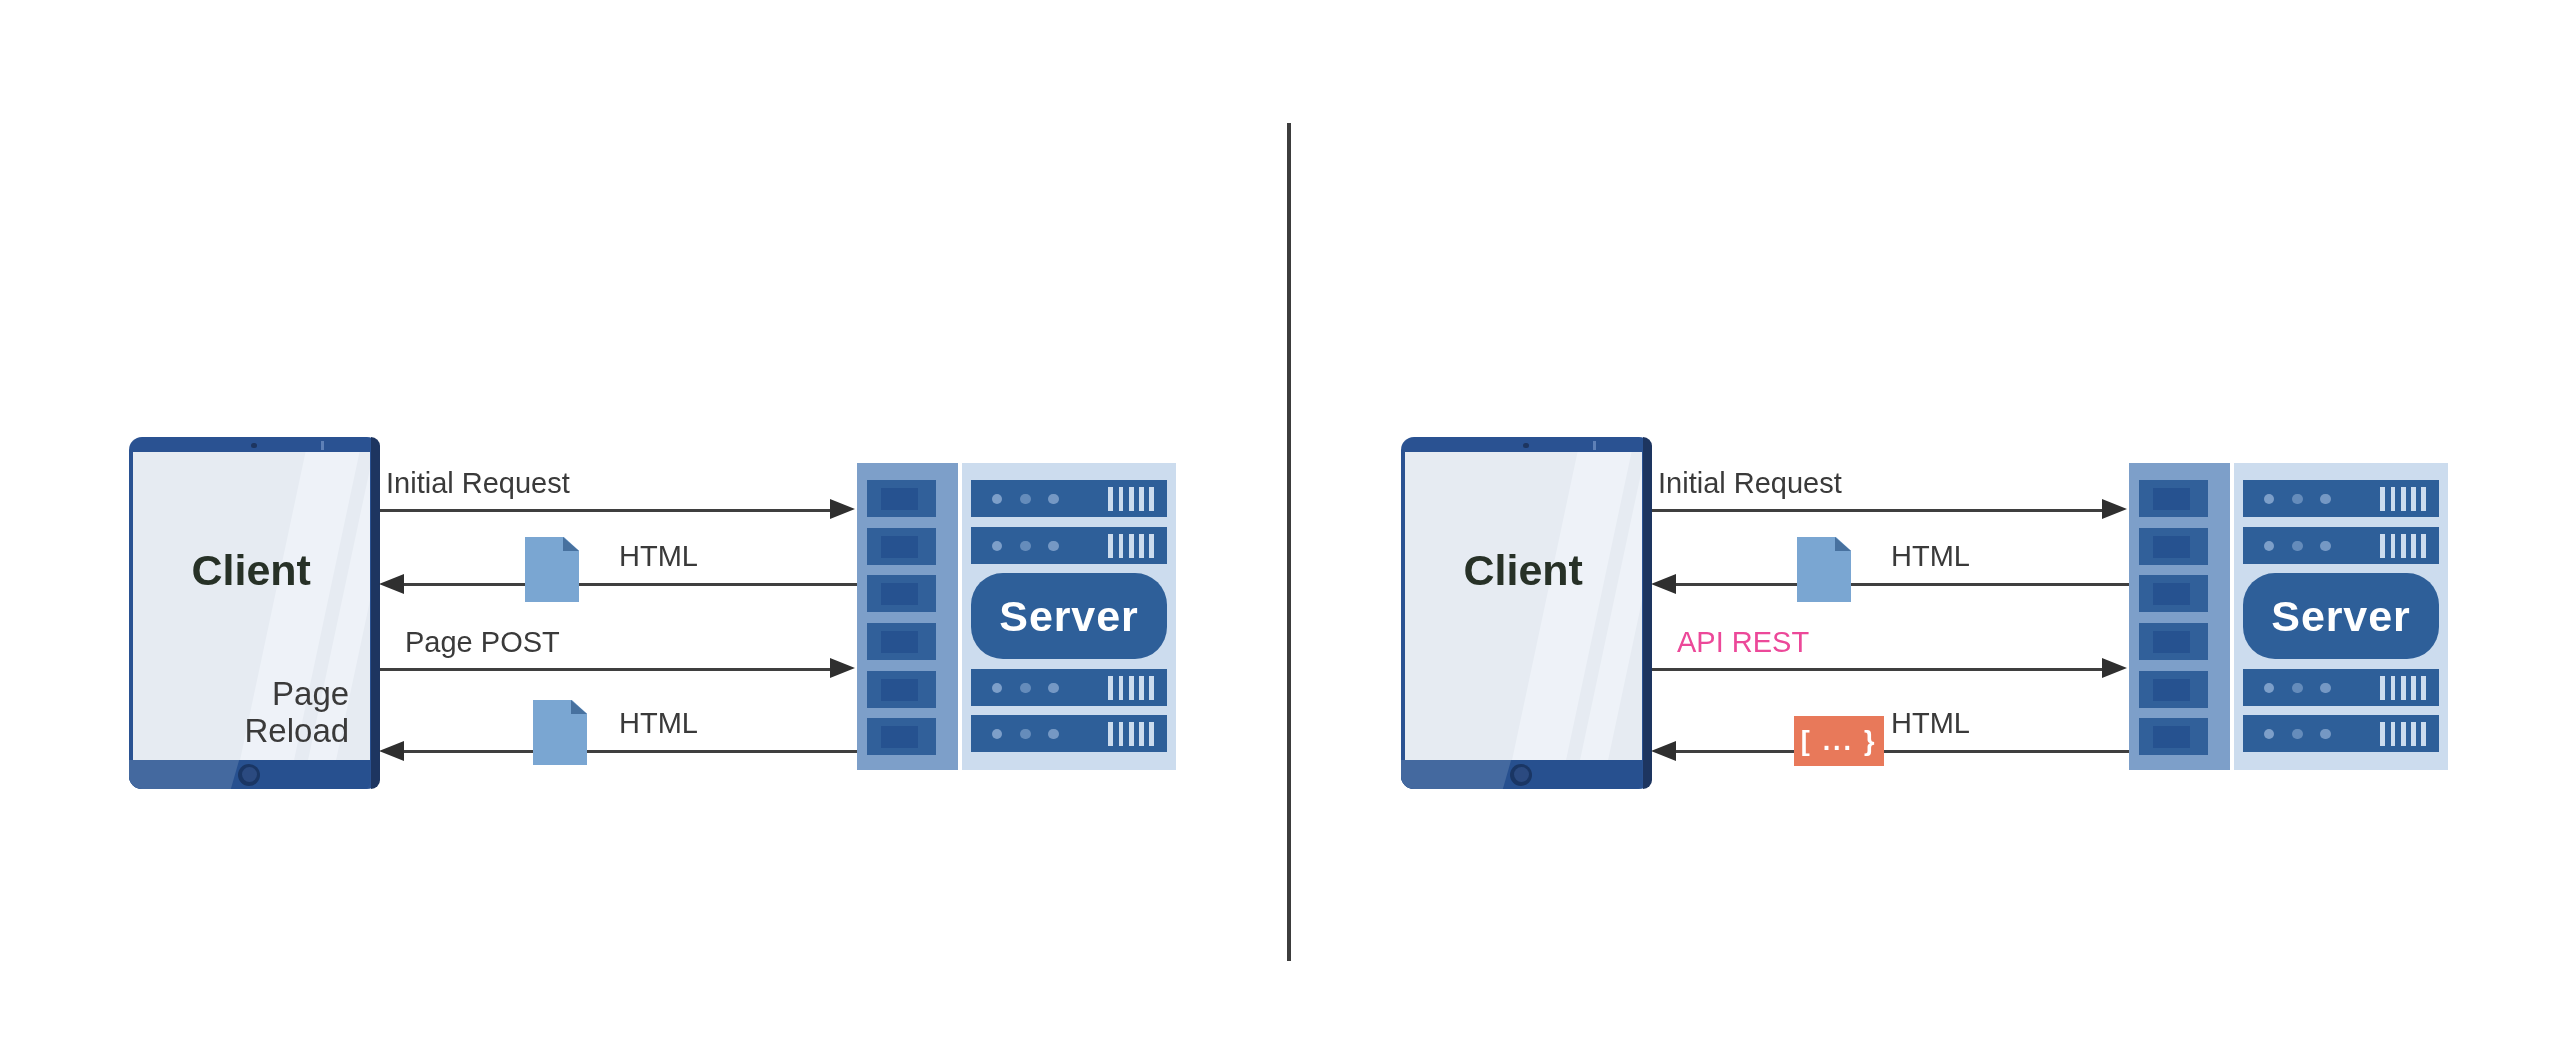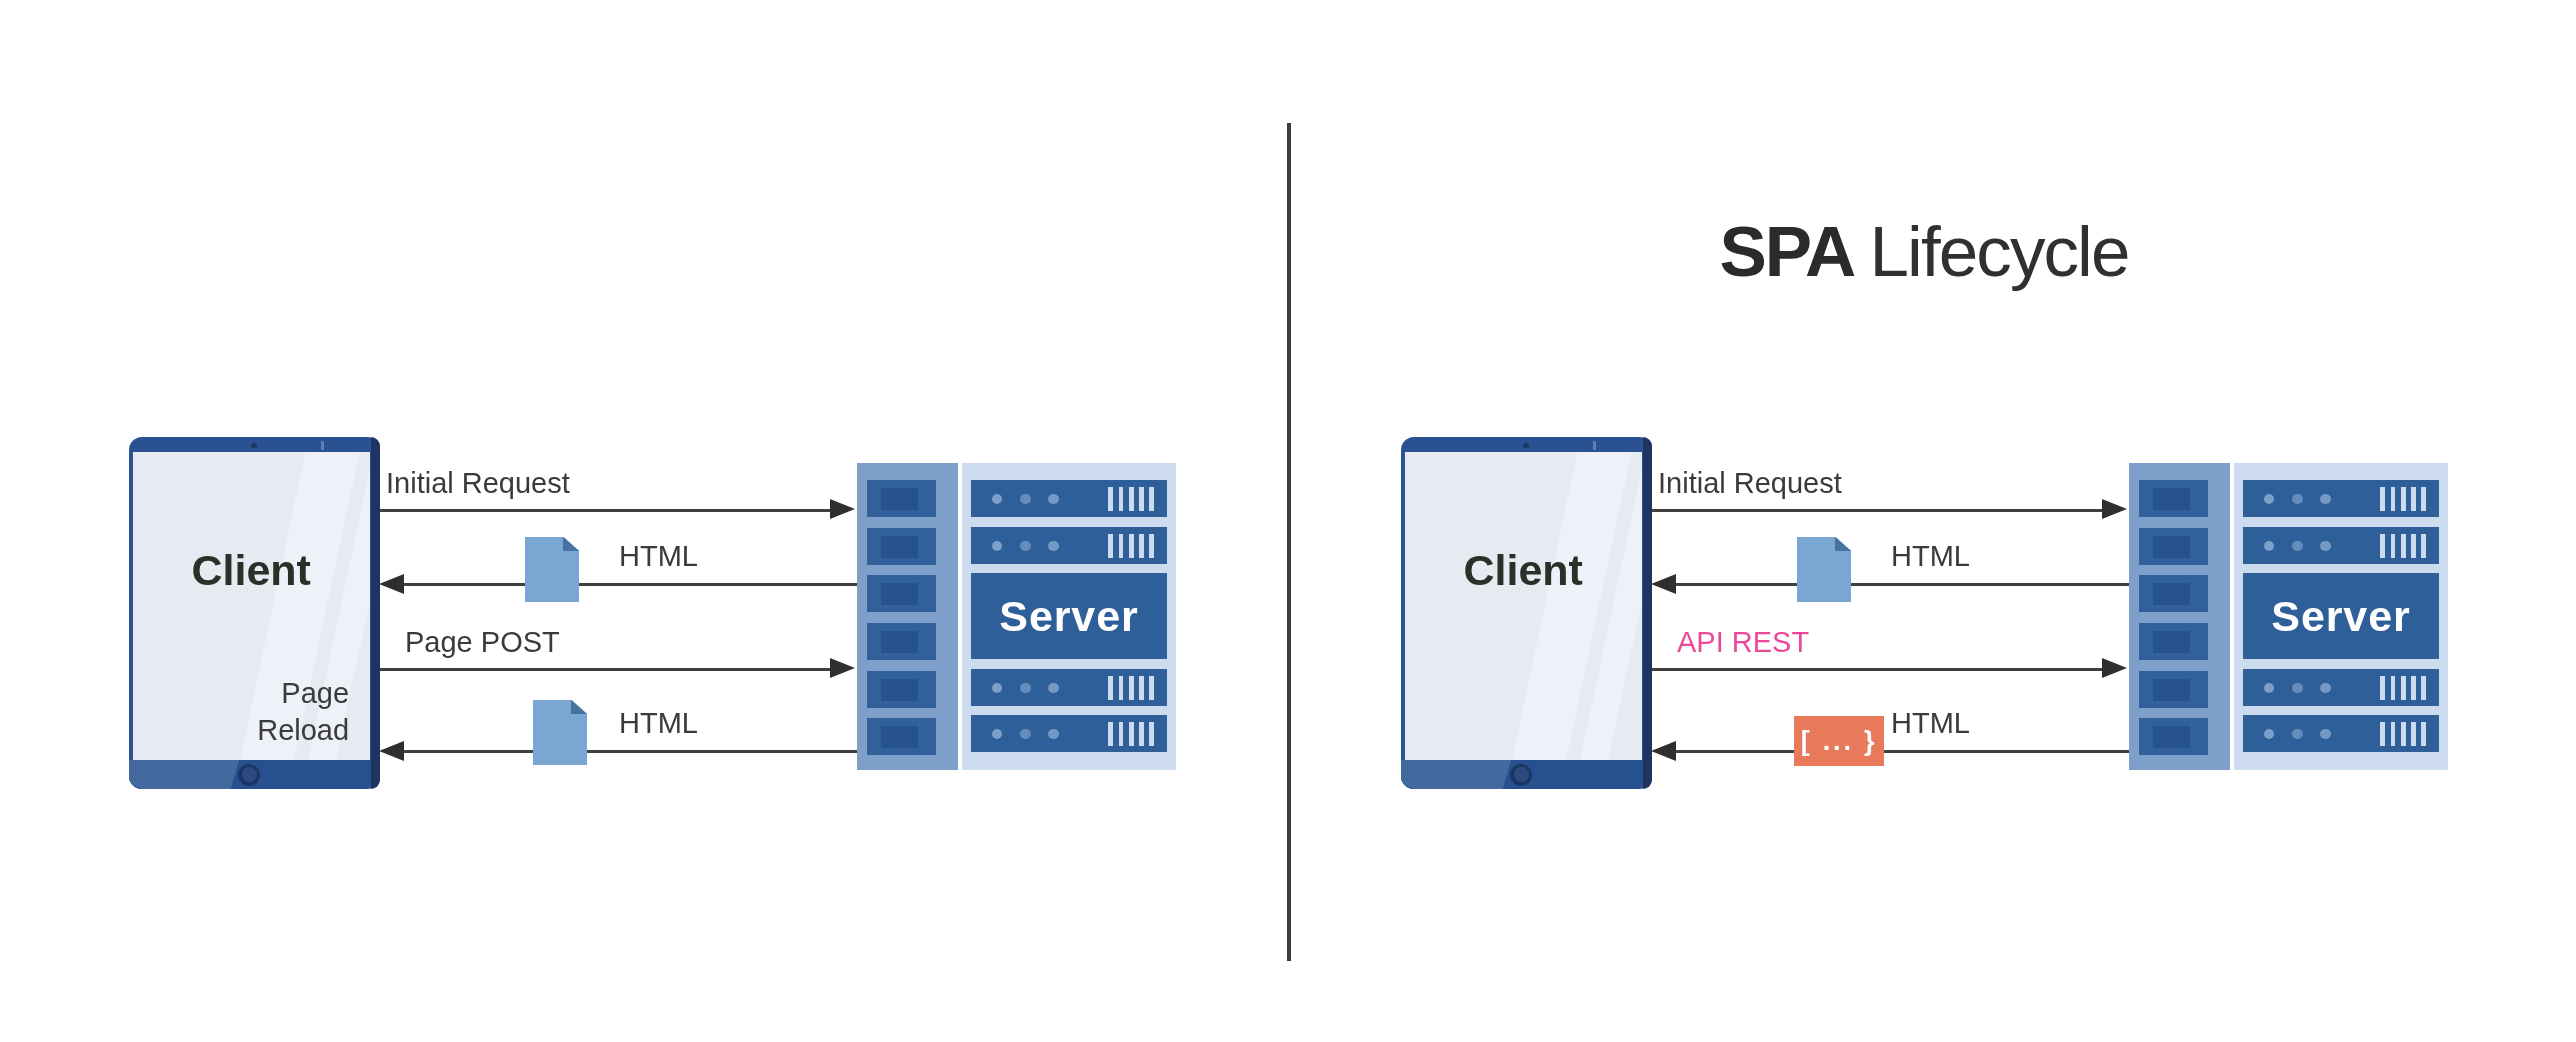--- a/index.html
+++ b/index.html
@@ -24,21 +24,21 @@
   .camera-dot{position:absolute;top:5.6px;left:122px;width:5.6px;height:5.6px;border-radius:50%;background:#1d3560;}
   .top-tick{position:absolute;top:3.7px;left:192px;width:2.8px;height:9.4px;background:#6b8cc0;opacity:.8;}
   .tablet-screen{position:absolute;left:3.7px;top:15px;width:237px;height:325px;
                  background:#e6ebf2;overflow:hidden;}
   .refl{position:absolute;top:-28px;bottom:-28px;background:#eef2f8;transform:skewX(-12deg);}
   .refl.r1{left:138px;width:54px;}
   .refl.r2{left:206px;width:28px;}
   .client-label{position:absolute;left:0;top:94px;width:100%;text-align:center;
                 font-size:43px;font-weight:700;color:#273127;}
   .page-reload{position:absolute;right:20.6px;top:223px;text-align:right;
-               font-size:29px;line-height:37px;color:#3a3a3a;}
+               font-size:33px;line-height:37px;color:#3a3a3a;}
   .tablet-bottombar{position:absolute;left:0;bottom:0;width:241px;height:29px;
                     background:#27508f;border-radius:0 0 7.5px 13px;overflow:hidden;}
   .bottombar-light{position:absolute;left:-11.2px;top:0;width:117px;height:29px;
                    background:#44699f;transform:skewX(-16deg);}
   .home-button{position:absolute;left:109px;top:3.7px;width:22.4px;height:22.4px;border-radius:50%;
                background:#1a3664;}
   .home-inner{position:absolute;left:3.7px;top:3.7px;width:15px;height:15px;border-radius:50%;background:#2b4a80;}
 
   
   .server{position:absolute;left:857px;top:463px;width:319px;height:307px;}
@@ -48,21 +48,21 @@
   .s1{top:17px}.s2{top:65px}.s3{top:112px}.s4{top:160px}.s5{top:208px}.s6{top:255px}
   .server-panel{position:absolute;left:105px;top:0;width:214px;height:307px;background:#ccdcee;}
   .rack-bar{position:absolute;left:9.4px;right:9.4px;height:37px;background:#2e5f99;}
   .b1{top:17px}.b2{top:64px}.b3{top:206px}.b4{top:252px}
   .dot{position:absolute;top:14px;width:10.3px;height:10.3px;border-radius:50%;background:#7d9fc9;}
   .dot.d1{left:20.6px}.dot.d2{left:49px;opacity:.7}.dot.d3{left:77px;opacity:.9}
   .vents{position:absolute;right:11.2px;top:6.5px;bottom:6.5px;width:47px;}
   .vent{position:absolute;top:0;bottom:0;width:4.7px;background:#ccdcee;}
   .v1{left:0}.v2{left:10.3px}.v3{left:20.6px}.v4{left:31px}.v5{left:41px}
   .server-label-box{position:absolute;left:9.4px;right:9.4px;top:110px;height:86px;background:#2e5f99;
-                    display:flex;align-items:center;justify-content:center;}
+                    display:flex;align-items:center;justify-content:center;border-radius:32px;}
   .server-label-box span{color:#ffffff;font-weight:700;font-size:43px;letter-spacing:0.9px;}
 
   
   .io-line{position:absolute;height:2.8px;background:#3f3f3f;}
   .head-r{position:absolute;width:0;height:0;border-top:10.3px solid transparent;
           border-bottom:10.3px solid transparent;border-left:25px solid #2f2f2f;}
   .head-l{position:absolute;width:0;height:0;border-top:10.3px solid transparent;
           border-bottom:10.3px solid transparent;border-right:25px solid #2f2f2f;}
   .io-label{position:absolute;font-size:29px;color:#3a3a3a;white-space:nowrap;}
   .io-label.muted{color:#ec4899;}
@@ -218,21 +218,20 @@
               <span class="vent v5"></span>
             </span>
         </div>
       </div>
     </div>
   </section>
 
   <div class="divider"></div>
 
   <section class="panel right">
-    <h1 class="panel-title"><span class="tb">SPA</span><span class="tr">Lifecycle</span></h1>
 
     <div class="tablet">
       <div class="tablet-edge"></div>
       <div class="camera-dot"></div>
       <div class="top-tick"></div>
       <div class="tablet-screen">
         <div class="refl r1"></div>
         <div class="refl r2"></div>
         <div class="client-label">Client</div>
       </div>

